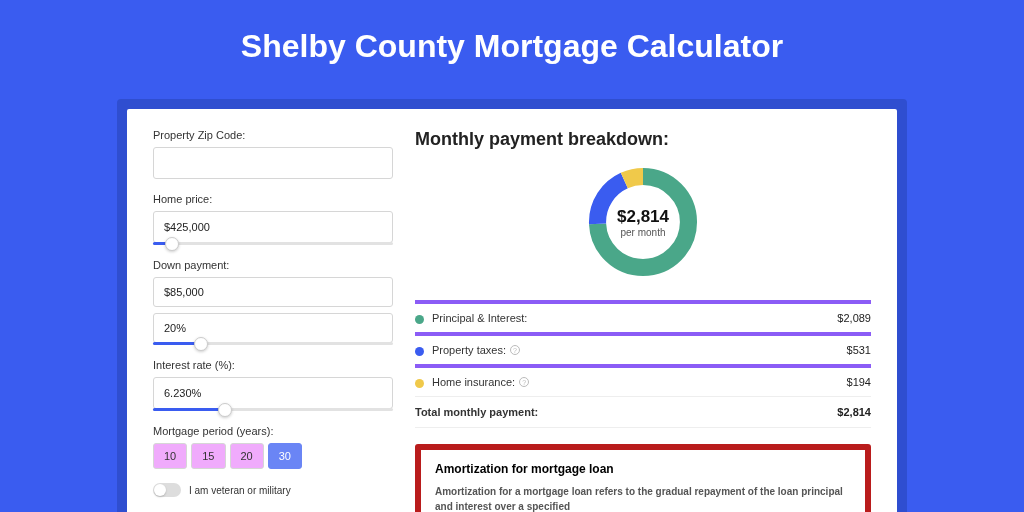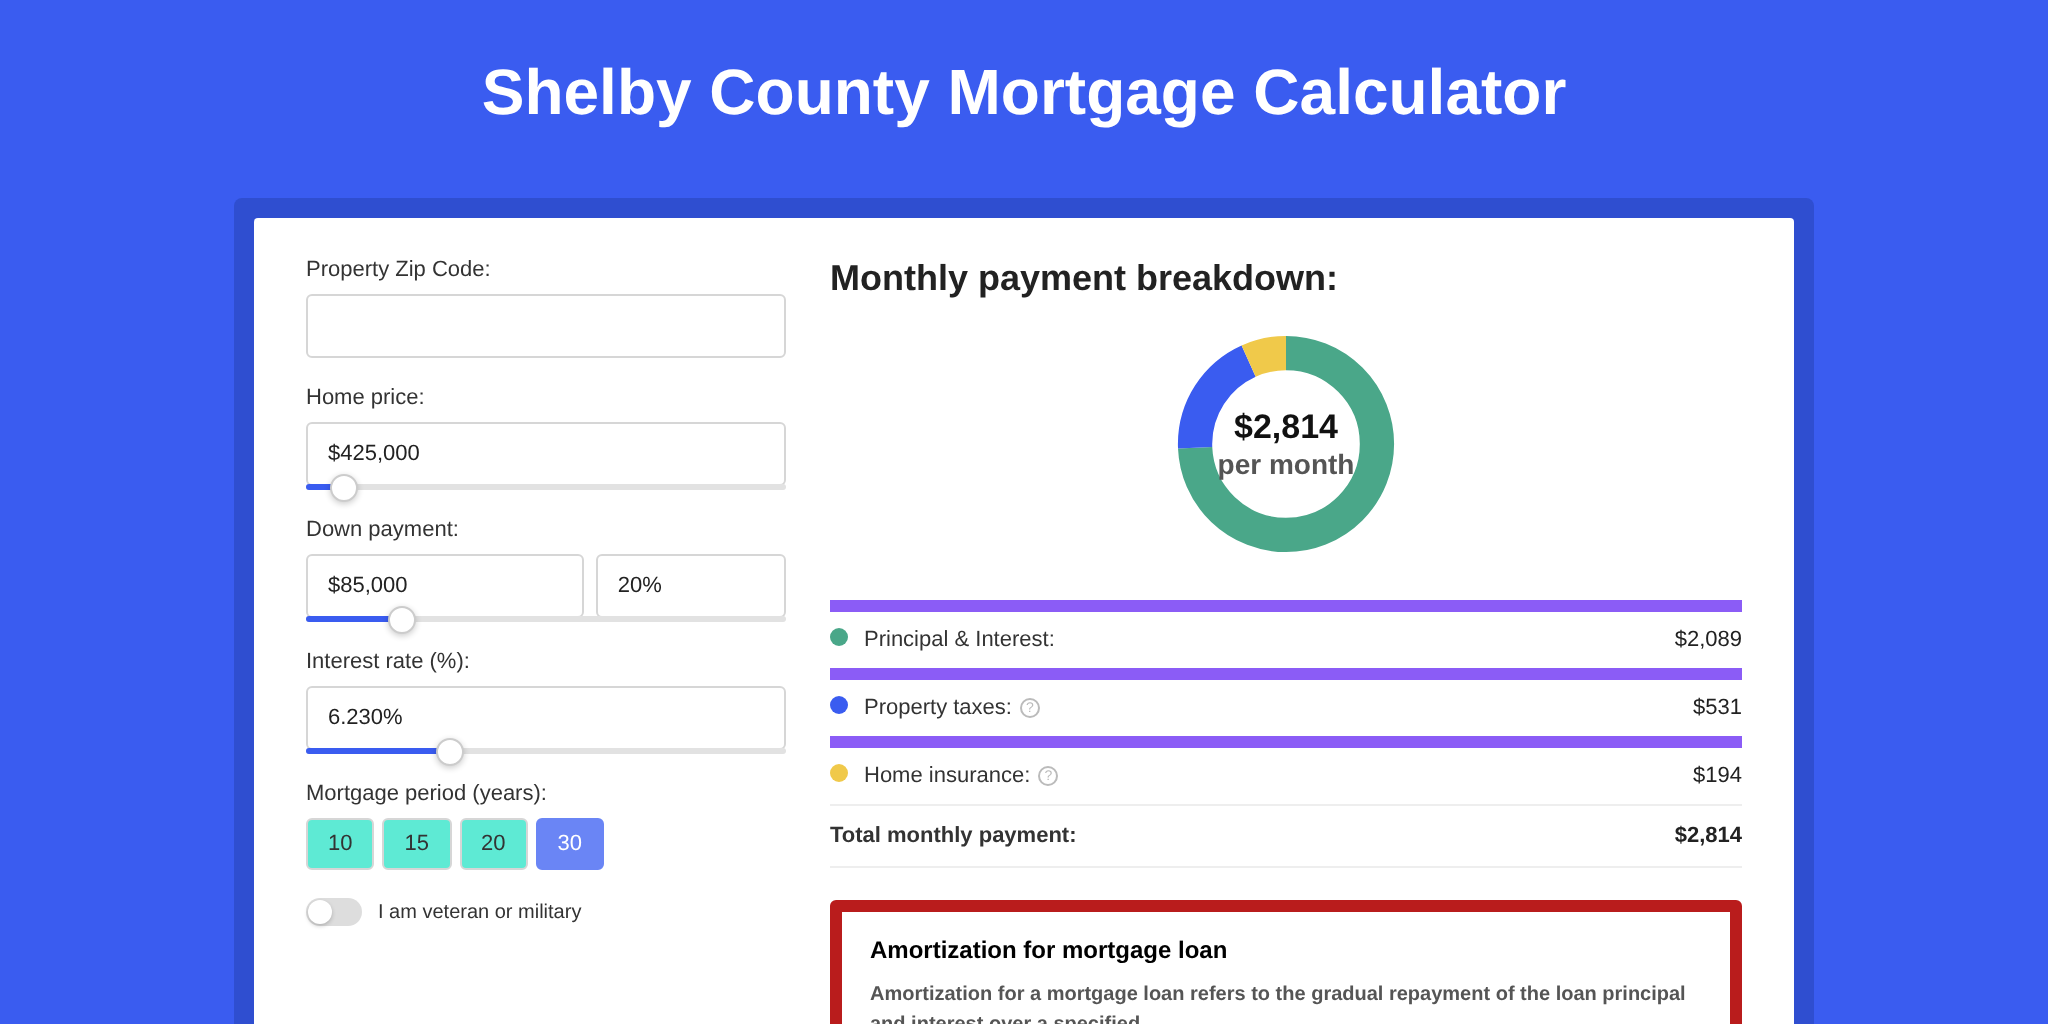--- a/index.html
+++ b/index.html
@@ -71,27 +71,27 @@
   .slider-thumb {
     position: absolute;
     top: 50%;
     transform: translate(-50%, -50%);
     width: 14px; height: 14px;
     background: #fff;
     border: 1px solid #ccc;
     border-radius: 50%;
     box-shadow: 0 1px 3px rgba(0,0,0,0.2);
   }
-  .dp-row { display: flex; gap: 6px; }
+  .dp-row { display: flex; gap: 6px; flex-direction: column; }
   .dp-row .text-input:first-child { flex: 1.6; }
   .dp-row .text-input:last-child { flex: 1; }
   .period-row { display: flex; gap: 4px; }
   .period-btn {
     border: 1px solid #d6d6d6;
-    background: #5eead4;
+    background: #f0abfc;
     font-size: 11px;
     padding: 6px 10px;
     border-radius: 3px;
     cursor: pointer;
     color: #333;
   }
   .period-btn.active {
     background: #6a85f5;
     color: #fff;
     border-color: #6a85f5;
@@ -133,26 +133,26 @@
   .donut-center {
     position: absolute;
     inset: 0;
     display: flex;
     flex-direction: column;
     align-items: center;
     justify-content: center;
     text-align: center;
   }
   .donut-amount { font-size: 17px; font-weight: 700; color: #111; }
-  .donut-sub { font-size: 14px; color: #555; font-weight: bold; }
+  .donut-sub { font-size: 10px; color: #555; }
   .breakdown-row {
     display: flex;
-    align-items: flex-start;
+    align-items: flex-end;
     padding: 8px 0;
-    border-top: 6px solid #8b5cf6;
+    border-top: 4px solid #8b5cf6;
     font-size: 11px;
   }
   .breakdown-row:first-of-type { border-top: 1px solid #eee; }
   .legend-dot {
     width: 9px; height: 9px;
     border-radius: 50%;
     margin-right: 8px;
     flex-shrink: 0;
   }
   .bd-label { flex: 1; color: #333; display:flex; align-items:center; gap:4px;}

